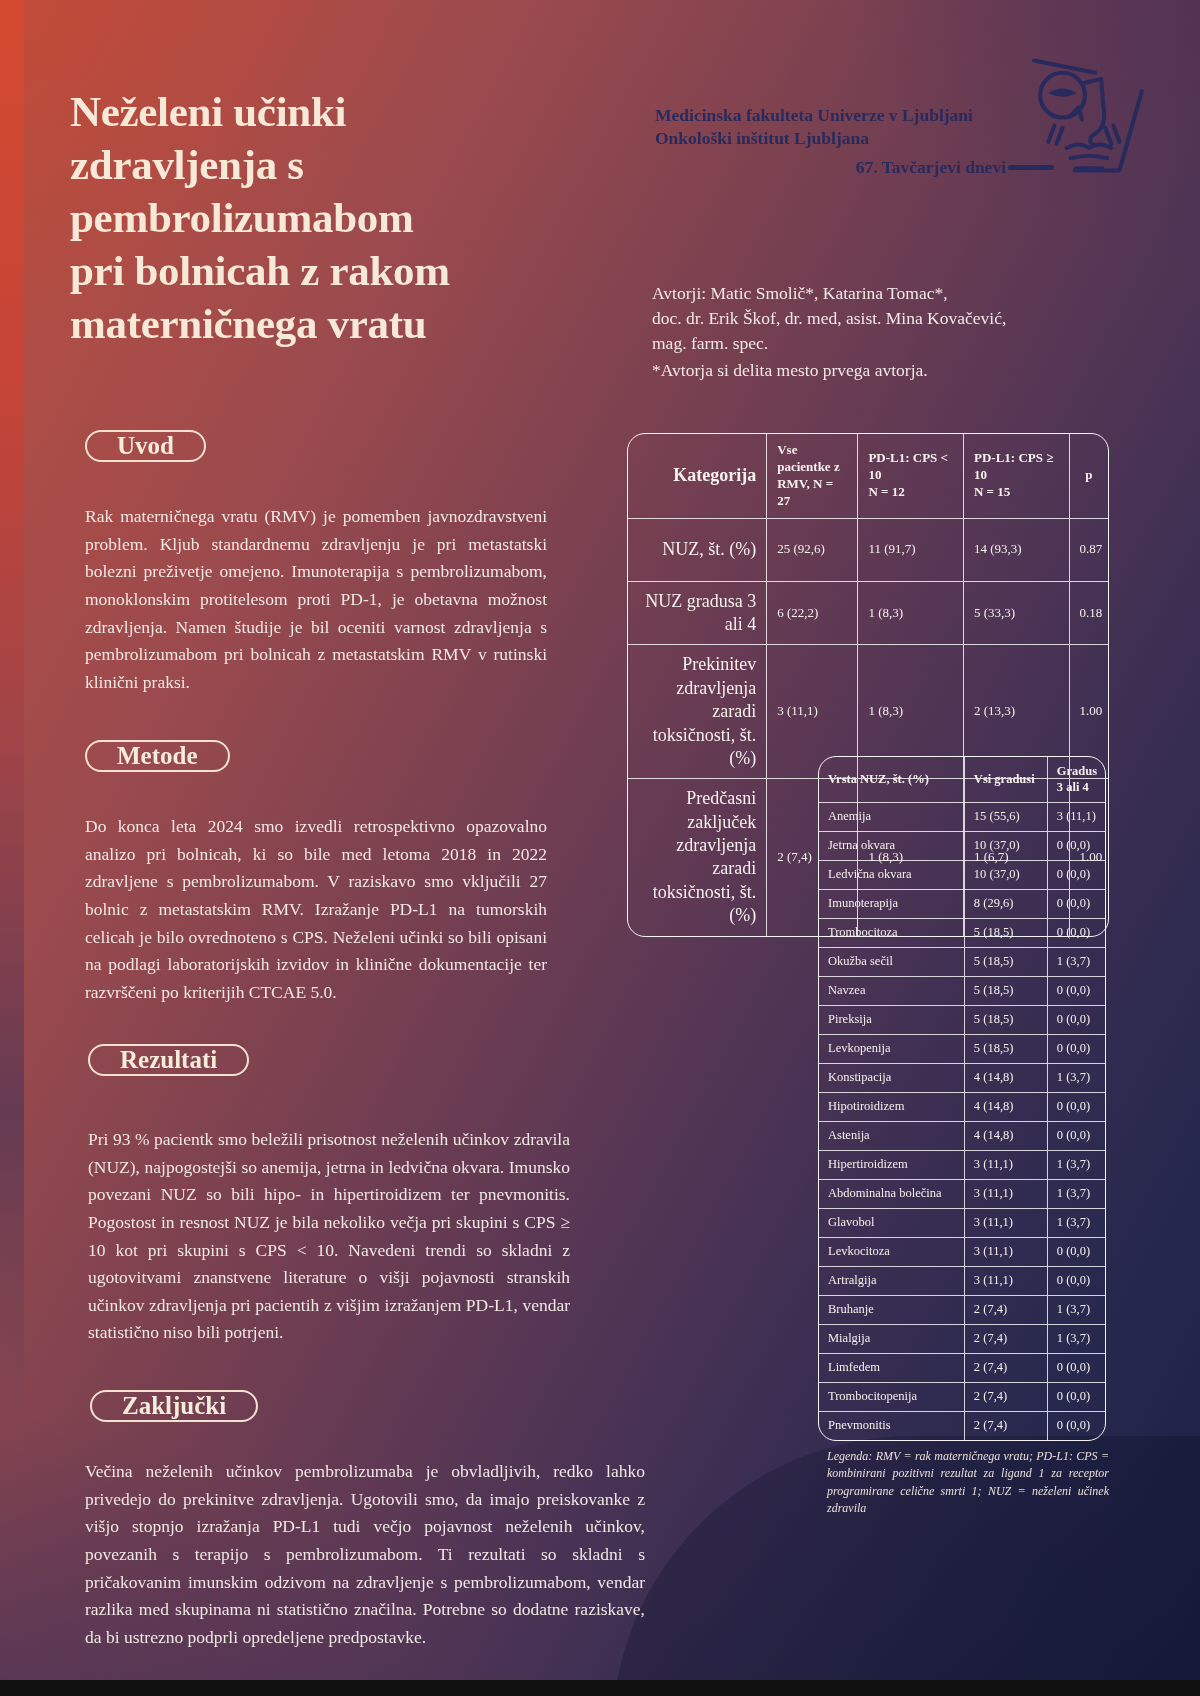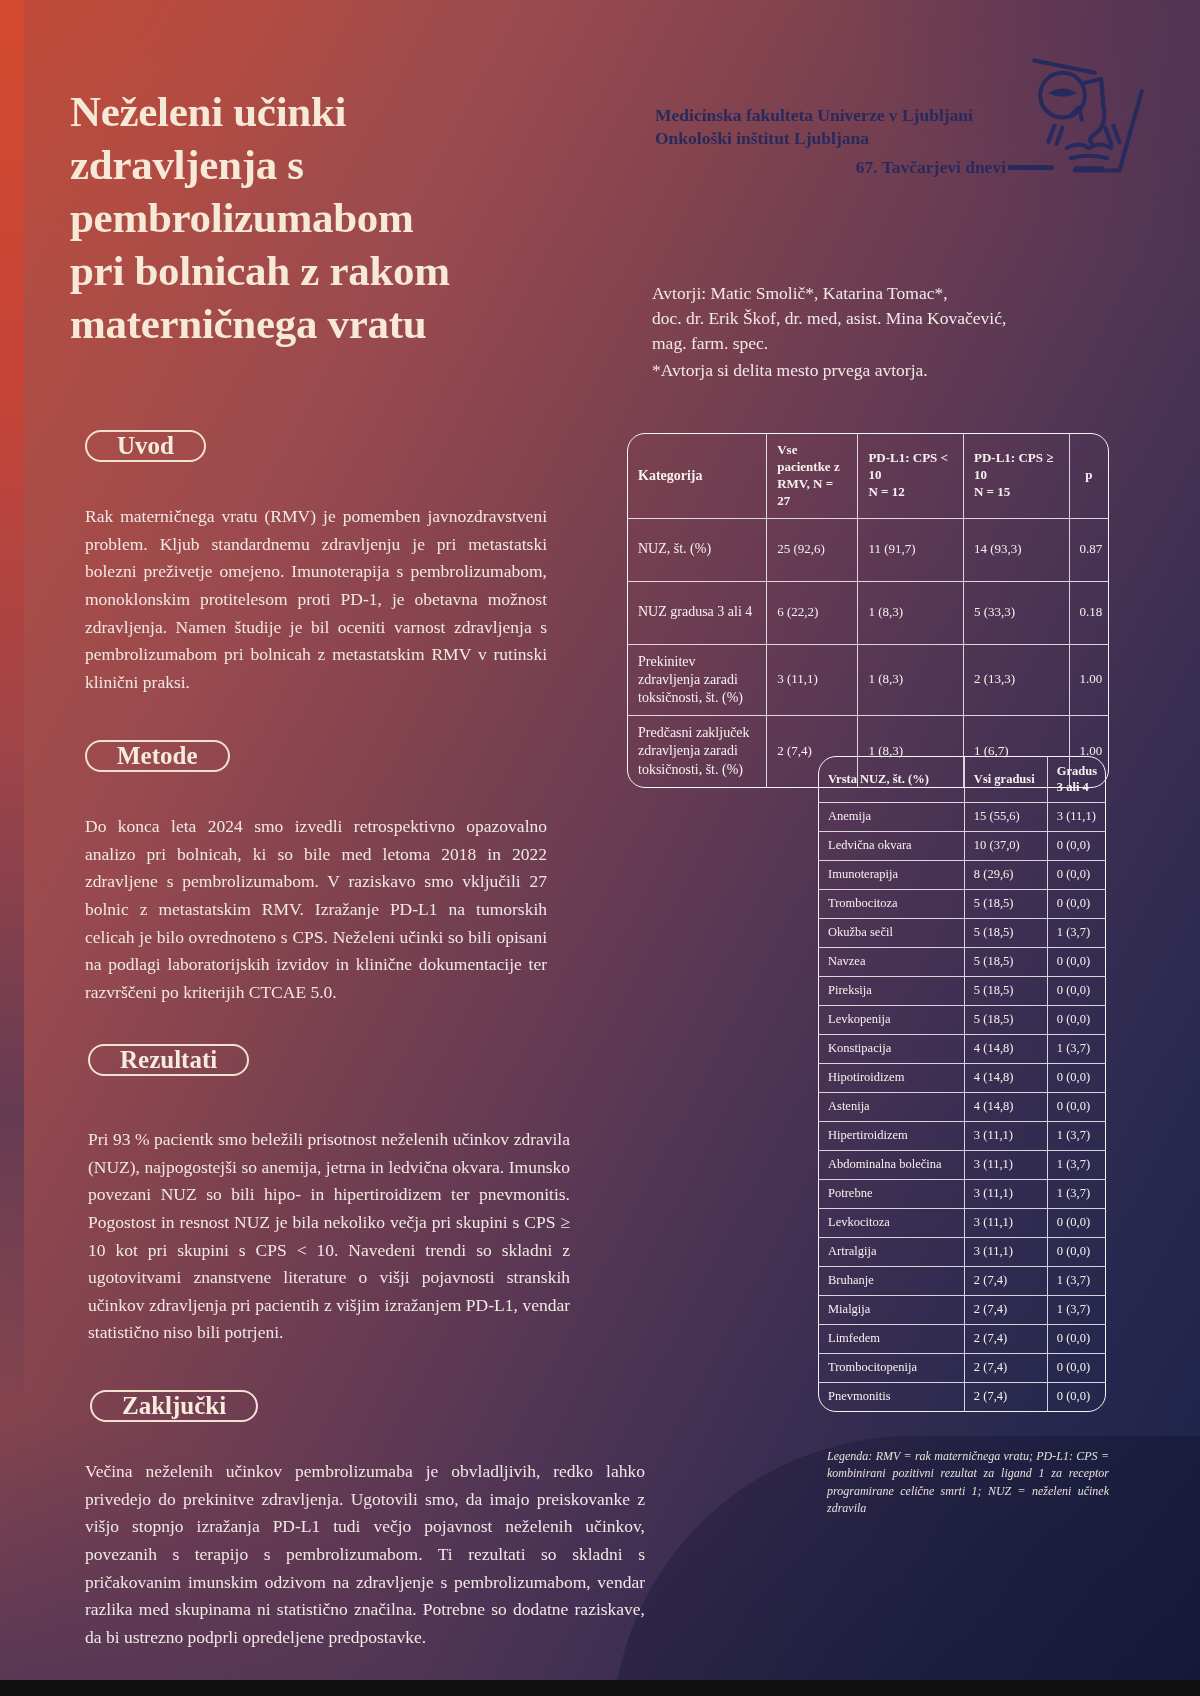--- a/index.html
+++ b/index.html
@@ -77,21 +77,21 @@
     border-bottom:1px solid rgba(255,255,255,0.8);
     vertical-align:middle;text-align:left;
     font-weight:400;
   }
   .tbl th{font-weight:700;white-space:pre-line;}
   .tbl th:last-child,.tbl td:last-child{border-right:none;}
   .tbl tbody tr:last-child td{border-bottom:none;}
   .t1{left:627px;top:433px;width:482px;}
   .t1 th{font-size:13px;padding:8px 10px;line-height:1.3;}
   .t1 td{font-size:13px;padding:8px 10px;height:46px;line-height:1.3;}
-  .t1 th:nth-child(1),.t1 td:nth-child(1){text-align:left;font-size:14px;}
+  .t1 th:nth-child(1),.t1 td:nth-child(1){text-align:right;font-size:18px;}
   .t1 th:nth-child(5),.t1 td:nth-child(5){text-align:center;}
   .t1 col.c1{width:29%;} .t1 col.c2{width:19%;} .t1 col.c3{width:22%;}
   .t1 col.c4{width:22%;} .t1 col.c5{width:8%;}
   .t2{left:818px;top:756px;width:288px;}
   .t2 th{font-size:12.5px;padding:7px 9px;line-height:1.25;}
   .t2 td{font-size:12.5px;padding:5px 9px;height:18px;line-height:1.25;}
   .t2 col.c1{width:51%;} .t2 col.c2{width:29%;} .t2 col.c3{width:20%;}
   .legend{
     position:absolute;left:827px;top:1448px;width:282px;margin:0;
     font-size:12px;font-style:italic;line-height:1.45;
@@ -230,20 +230,25 @@
           <th>Gradus 3 ali 4</th>
         </tr>
       </thead>
       <tbody>
         <tr>
           <td>Anemija</td>
           <td>15 (55,6)</td>
           <td>3 (11,1)</td>
         </tr>
         <tr>
+          <td>Jetrna okvara</td>
+          <td>10 (37,0)</td>
+          <td>0 (0,0)</td>
+        </tr>
+        <tr>
           <td>Ledvična okvara</td>
           <td>10 (37,0)</td>
           <td>0 (0,0)</td>
         </tr>
         <tr>
           <td>Imunoterapija</td>
           <td>8 (29,6)</td>
           <td>0 (0,0)</td>
         </tr>
         <tr>
@@ -290,21 +295,21 @@
           <td>Hipertiroidizem</td>
           <td>3 (11,1)</td>
           <td>1 (3,7)</td>
         </tr>
         <tr>
           <td>Abdominalna bolečina</td>
           <td>3 (11,1)</td>
           <td>1 (3,7)</td>
         </tr>
         <tr>
-          <td>Potrebne</td>
+          <td>Glavobol</td>
           <td>3 (11,1)</td>
           <td>1 (3,7)</td>
         </tr>
         <tr>
           <td>Levkocitoza</td>
           <td>3 (11,1)</td>
           <td>0 (0,0)</td>
         </tr>
         <tr>
           <td>Artralgija</td>

